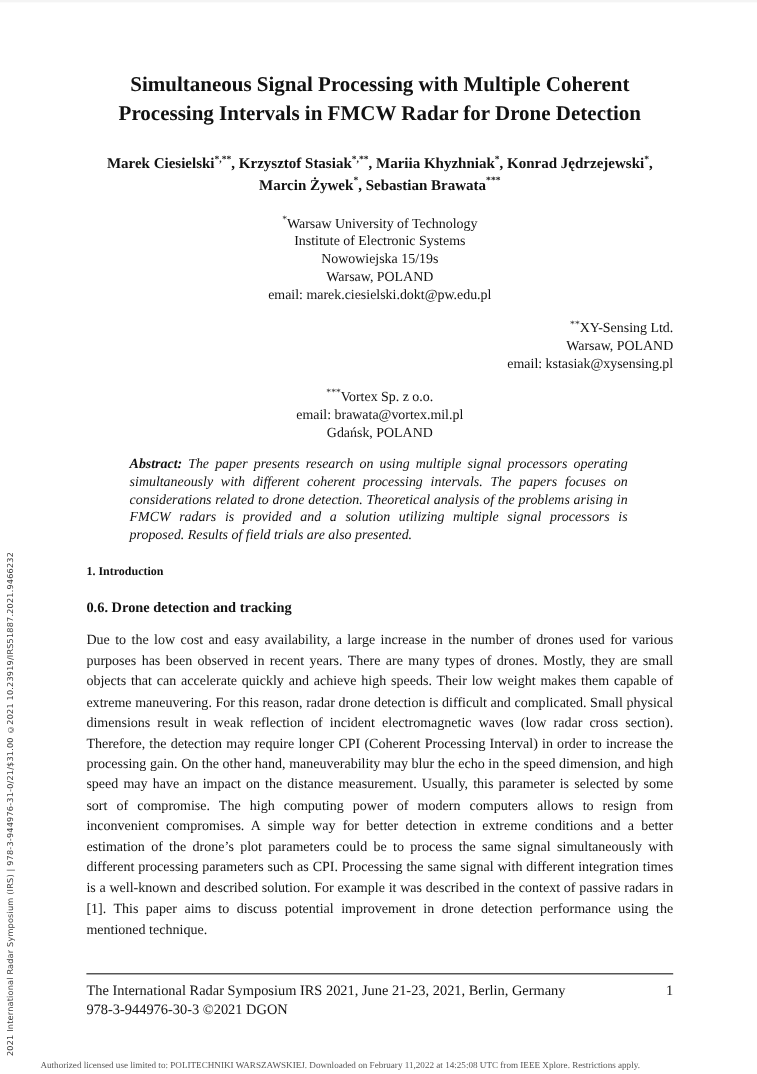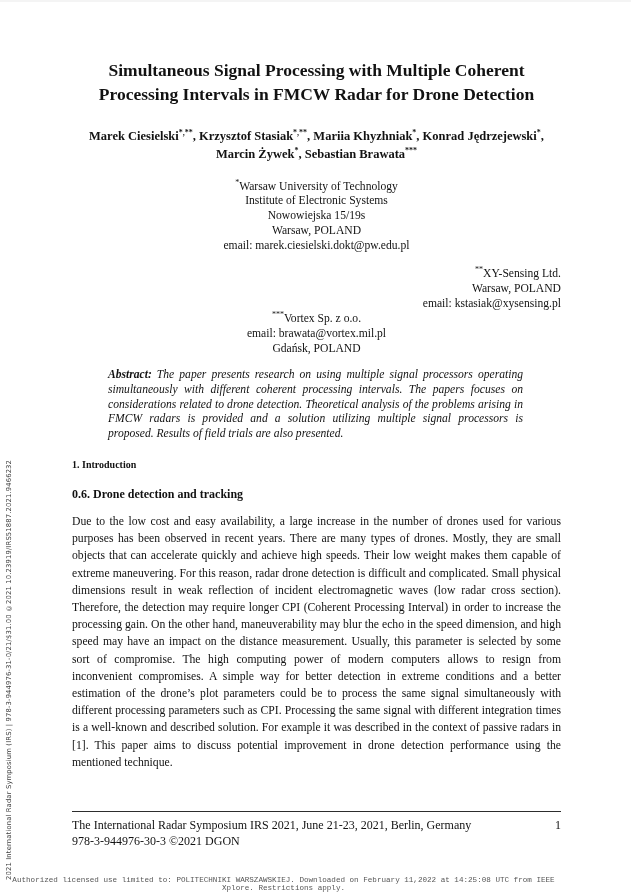--- a/index.html
+++ b/index.html
@@ -33,21 +33,21 @@
   .authors {
     margin-top:21px;
     font-size:12.5px; font-weight:bold; text-align:center; line-height:1.45;
   }
   .authors sup, .affil sup { font-size:8px; line-height:0; }
   .affil {
     text-align:center; font-size:11.6px; line-height:1.29;
   }
   .affil-1 { margin-top:16px; }
   .affil-2 { margin-top:13px;text-align:right; }
-  .affil-3 { }
+  .affil-3 { margin-top:12px; }
   .abstract {
     margin:11px 38px 0 36px;
     font-style:italic; font-size:11.6px; line-height:1.275; text-align:justify;
   }
   .abstract .abs-label { font-weight:bold; margin-right:5px; }
   .h-section {
     margin-top:17px; font-size:10px; font-weight:bold;
   }
   .h-subsection {
     margin-top:17px; font-size:12px; font-weight:bold;
@@ -58,21 +58,21 @@
   }
   .footer {
     position:absolute; left:72px; top:811px; width:489px;
     border-top:1.5px solid #2d2d2d; padding-top:5px;
     font-size:12px; line-height:1.35;
   }
   .footer-row { display:flex; justify-content:space-between; }
   .xplore-banner {
     position:absolute; bottom:3px; left:0; width:567px;
     text-align:center;
-    font-family:Liberation Mono, monospace;
+    font-family:Liberation Serif, serif;
     font-size:7.6px; color:#565656;margin-top:48px;
   }
 </style>
 </head>
 <body>
 
 <div class="top-edge"></div>
 
 <div class="side-strip">2021 International Radar Symposium (IRS) | 978-3-944976-31-0/21/$31.00 ©2021 10.23919/IRS51887.2021.9466232</div>
 

